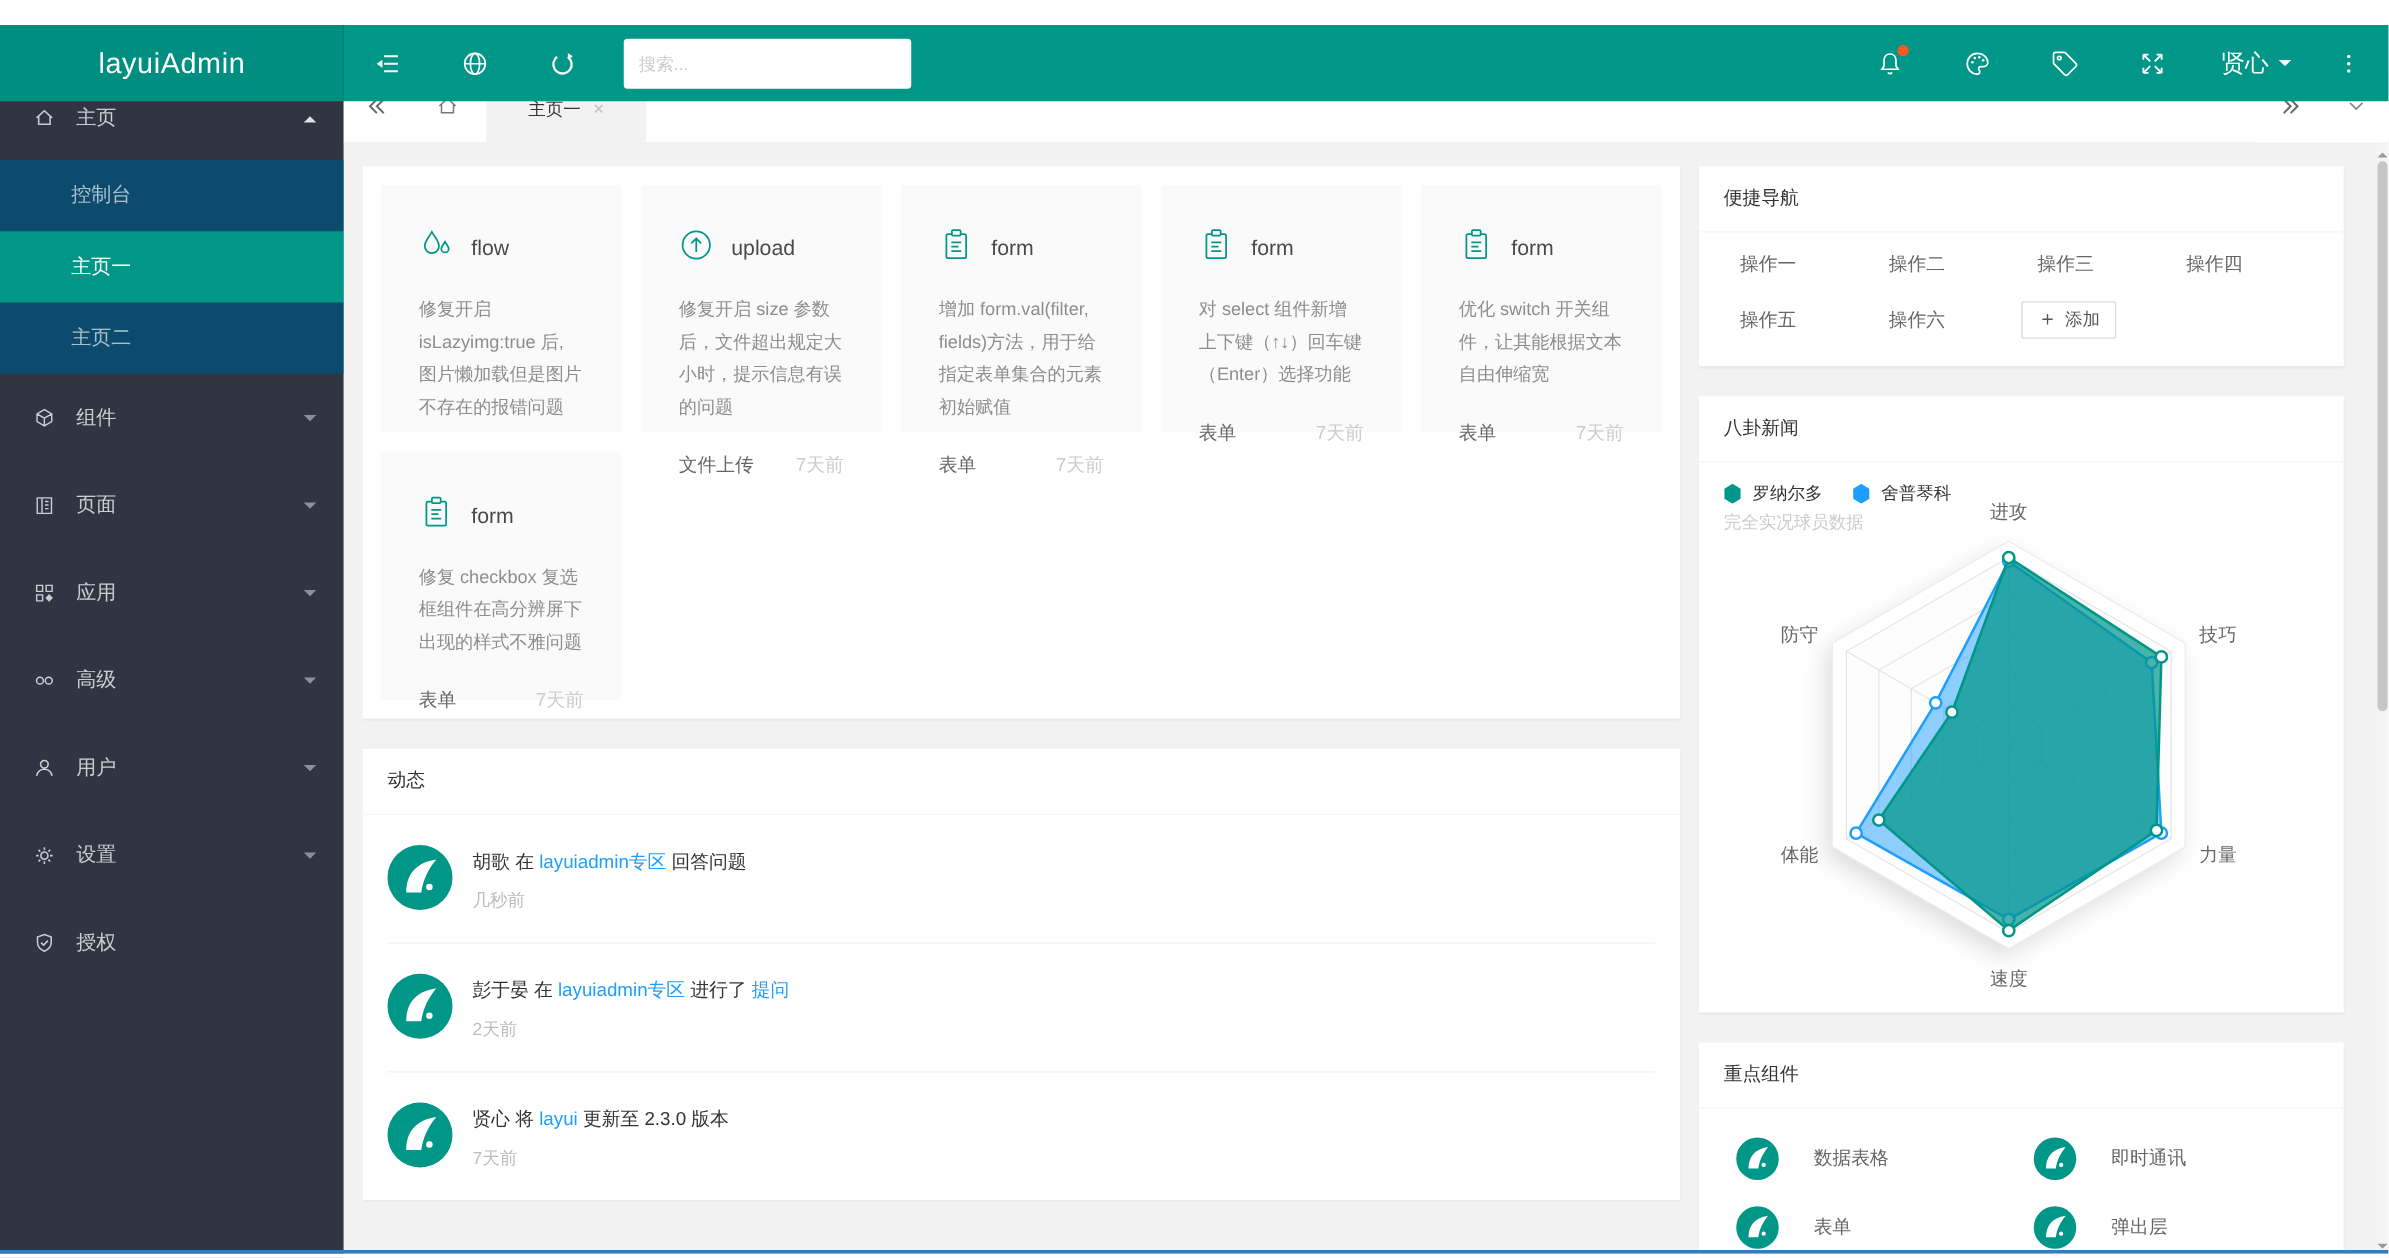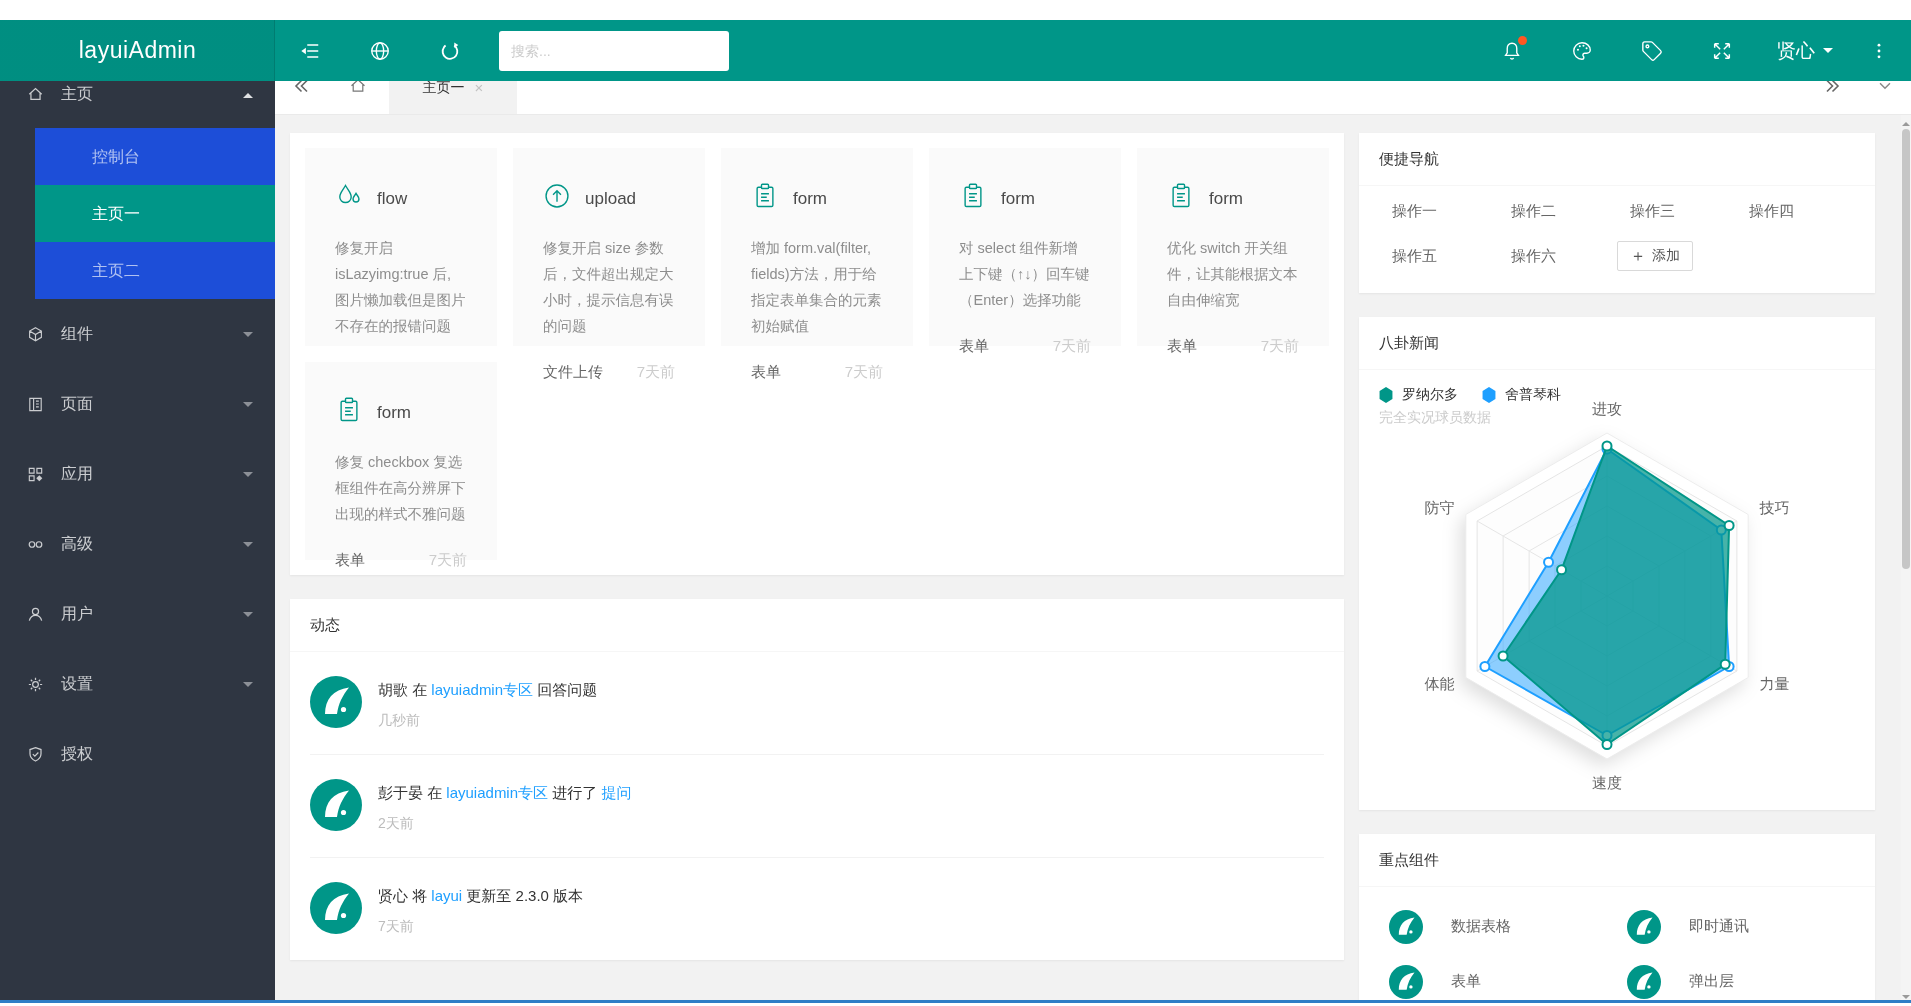--- a/index.html
+++ b/index.html
@@ -34,21 +34,21 @@
   .s-item{height:70px;display:flex;align-items:center;padding-left:25px;position:relative;
           cursor:pointer;font-size:16px;}
   .s-item.first{height:67px;}
   .s-icon{width:20px;height:20px;display:flex;align-items:center;justify-content:center;
           color:rgba(255,255,255,.75);font-size:17px;}
   .s-label{margin-left:16px;}
   .arr-up{position:absolute;right:22px;width:0;height:0;border:5px solid transparent;
           border-bottom-color:rgba(255,255,255,.85);margin-top:-4px;}
   .arr-dn{position:absolute;right:22px;width:0;height:0;border:5px solid transparent;
           border-top-color:rgba(255,255,255,.45);margin-top:6px;}
-  .submenu{background:#1d4ed8;margin-left:35px;}
+  .submenu{background:#0c4a6e;}
   .sub-item{height:57px;line-height:57px;padding-left:57px;font-size:16px;cursor:pointer;
             color:rgba(255,255,255,.65);}
   .sub-item.active{background:#009688;color:#fff;}
 
   .main{flex:1;position:relative;background:#f2f2f2;overflow:hidden;}
   .tabbar{height:54px;background:#fff;display:flex;align-items:stretch;position:relative;
           border-bottom:1px solid #eaeaea;box-sizing:border-box;}
   .tb-btn{width:52px;display:flex;align-items:center;justify-content:center;cursor:pointer;}
   .tb-home{width:62px;display:flex;align-items:center;justify-content:center;cursor:pointer;}
   .tb-tab{width:128px;background:#f2f2f2;display:flex;align-items:center;justify-content:center;

